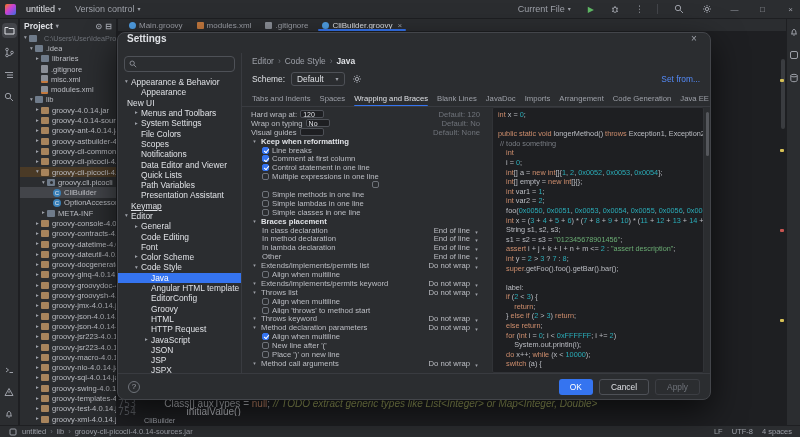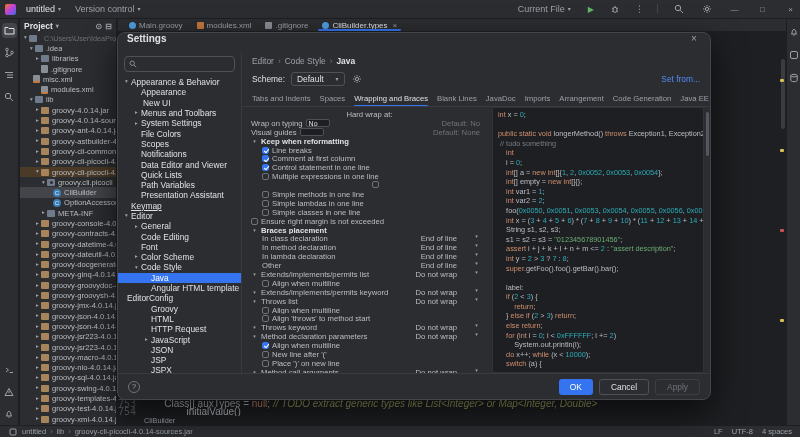--- a/index.html
+++ b/index.html
@@ -90,21 +90,21 @@
   .stab-row{height:18px;display:flex;align-items:flex-end;gap:9px;padding:0 10px;border-bottom:1px solid #393b40;font-size:7.7px;color:#9da0a8;white-space:nowrap;flex:none;overflow:hidden}
   .stab{padding-bottom:3px;position:relative;flex:none}
   .stab.active{color:#dfe1e5}
   .stab.active::after{content:"";position:absolute;left:0;right:0;bottom:-1px;height:2px;background:#3574f0;border-radius:1px}
   .dlg-content{flex:1;display:flex;min-height:0;position:relative}
   #options-list{width:250px;flex:none;padding:3px 4px 0 7px;overflow:hidden;position:relative}
   .opt{height:8.9px;display:flex;align-items:center;gap:3px;font-size:7.7px;color:#bcbec4;white-space:nowrap;overflow:hidden}
   .opt .chev{width:7px;flex:none;text-align:center;font-size:5px}
   .olabel.bold{color:#dfe1e5;font-weight:bold}
   .obox{min-width:24px;height:8px;border:1px solid #4e5157;border-radius:2px;padding:0 2px;font-size:7px;display:flex;align-items:center;color:#dfe1e5;background:#1e1f22}
-  .oval{margin-left:auto;display:flex;align-items:flex-start;gap:16px;color:#bcbec4;padding-right:8px}
+  .oval{margin-left:auto;display:flex;align-items:flex-end;gap:3px;color:#bcbec4;padding-right:8px}
   .ohint{margin-left:auto;color:#6f737a;padding-right:8px}
   .cb{width:7px;height:7px;border:1px solid #6f737a;border-radius:2px;flex:none;position:relative;background:transparent}
   .cb.on{background:#3574f0;border-color:#3574f0}
   .cb.on::after{content:"";position:absolute;left:1.8px;top:.2px;width:2.2px;height:4px;border:solid #fff;border-width:0 1.2px 1.2px 0;transform:rotate(40deg)}
   #options-scrollbar{position:absolute;right:1px;top:5px;width:3px;height:44px;background:#55575c;border-radius:2px}
   #preview-pane{flex:1;background:#1e1f22;margin-right:6px;overflow:hidden;padding:2px 0 0 5px;border:1px solid #313337;border-radius:2px}
   .cl{height:9.6px;line-height:9.6px;font-size:7.3px;white-space:pre;font-family:"DejaVu Sans Mono",monospace;color:#bcbec4;overflow:hidden}
   .dlg-footer{height:26px;border-top:1px solid #393b40;display:flex;align-items:center;gap:6px;padding:0 10px;flex:none}
   .help{width:12px;height:12px;border:1px solid #6f737a;border-radius:50%;display:flex;align-items:center;justify-content:center;color:#9da0a8;font-size:8px}
   .foot-spacer{flex:1}
@@ -231,21 +231,21 @@
         <div class="ptrow" style="padding-left: 14px;">
           <span class="chev">▸</span>
           <span class="ic folder"></span>
           <span class="plabel">libraries</span>
         </div>
         <div class="ptrow" style="padding-left: 14px;">
           <span class="chev"></span>
           <span class="ic file"></span>
           <span class="plabel">.gitignore</span>
         </div>
-        <div class="ptrow" style="padding-left: 6px;">
+        <div class="ptrow" style="padding-left: 14px;">
           <span class="chev"></span>
           <span class="ic xmlfile"></span>
           <span class="plabel">misc.xml</span>
         </div>
         <div class="ptrow" style="padding-left: 14px;">
           <span class="chev"></span>
           <span class="ic xmlfile"></span>
           <span class="plabel">modules.xml</span>
         </div>
         <div class="ptrow" style="padding-left: 8px;">
@@ -420,21 +420,21 @@
         <div class="etab">
           <span class="tabic xml"></span>
           <span>modules.xml</span>
         </div>
         <div class="etab">
           <span class="tabic file"></span>
           <span>.gitignore</span>
         </div>
         <div class="etab active">
           <span class="tabic groovy"></span>
-          <span>CliBuilder.types</span>
+          <span>CliBuilder.groovy</span>
           <span class="tclose">×</span>
         </div>
       </div>
     <div id="editor-scrollbar"></div>
     <span class="stripe" style="top:60px;background:#d6bf55"></span>
     <span class="stripe" style="top:130px;background:#d6bf55"></span>
     <span class="stripe" style="top:210px;background:#c75450"></span>
     <span class="stripe" style="top:300px;background:#d6bf55"></span>
     <div id="editor-bottom-code">
         <div class="ecl"><span class="lnum">753</span><span><span class="tk-p">        Class[] auxTypes = </span><span class="tk-k">null</span><span class="tk-p">; </span><span class="tk-t">// TODO extract generic types like List&lt;Integer&gt; or Map&lt;Integer, Double&gt;</span></span></div>
@@ -500,21 +500,21 @@
         </div>
         <div id="settings-tree">
             <div class="strow" style="padding-left: 4px;">
               <span class="chev">▾</span>
               <span>Appearance &amp; Behavior</span>
             </div>
             <div class="strow" style="padding-left: 14px;">
               <span class="chev"></span>
               <span>Appearance</span>
             </div>
-            <div class="strow" style="padding-left: 16px; align-items: flex-end;">
+            <div class="strow" style="padding-left: 0; align-items: flex-end;">
               <span class="chev"></span>
               <span>New UI</span>
             </div>
             <div class="strow" style="padding-left: 14px;">
               <span class="chev">▸</span>
               <span>Menus and Toolbars</span>
             </div>
             <div class="strow" style="padding-left: 14px;">
               <span class="chev">▸</span>
               <span>System Settings</span>
@@ -576,21 +576,21 @@
               <span>Code Style</span>
             </div>
             <div class="strow sel" style="padding-left: 24px;">
               <span class="chev"></span>
               <span>Java</span>
             </div>
             <div class="strow" style="padding-left: 24px;">
               <span class="chev"></span>
               <span>Angular HTML template</span>
             </div>
-            <div class="strow" style="">
+            <div class="strow" style="padding-left: 24px;">
               <span class="chev"></span>
               <span>EditorConfig</span>
             </div>
             <div class="strow" style="padding-left: 24px;">
               <span class="chev"></span>
               <span>Groovy</span>
             </div>
             <div class="strow" style="padding-left: 24px; text-align: right;">
               <span class="chev"></span>
               <span>HTML</span>
@@ -645,21 +645,21 @@
             <span class="stab active">Wrapping and Braces</span>
             <span class="stab">Blank Lines</span>
             <span class="stab">JavaDoc</span>
             <span class="stab">Imports</span>
             <span class="stab">Arrangement</span>
             <span class="stab">Code Generation</span>
             <span class="stab">Java EE Names</span>
           </div>
         <div class="dlg-content">
           <div id="options-list">
-              <div class="opt" style="padding-left: 2px; flex-direction: column;">
+              <div class="opt" style="padding-left: 2px;">
                 <span class="olabel">Hard wrap at:</span>
                 <span class="obox">120</span>
                 <span class="ohint">Default: 120</span>
               </div>
               <div class="opt" style="padding-left: 2px;">
                 <span class="olabel">Wrap on typing</span>
                 <span class="obox">No</span>
                 <span class="ohint">Default: No</span>
               </div>
               <div class="opt" style="padding-left: 2px;">
@@ -695,24 +695,20 @@
                 <span class="cb"></span>
                 <span class="olabel">Simple methods in one line</span>
               </div>
               <div class="opt" style="padding-left: 13px;">
                 <span class="cb"></span>
                 <span class="olabel">Simple lambdas in one line</span>
               </div>
               <div class="opt" style="padding-left: 13px;">
                 <span class="cb"></span>
                 <span class="olabel">Simple classes in one line</span>
-              </div>
-              <div class="opt" style="padding-left: 2px;">
-                <span class="cb"></span>
-                <span class="olabel">Ensure right margin is not exceeded</span>
               </div>
               <div class="opt" style="padding-left: 2px;">
                 <span class="chev">▾</span>
                 <span class="olabel bold">Braces placement</span>
               </div>
               <div class="opt" style="padding-left: 13px;">
                 <span class="olabel">In class declaration</span>
                 <span class="oval">
                   <span>End of line</span>
                   <span class="chev">▾</span>

